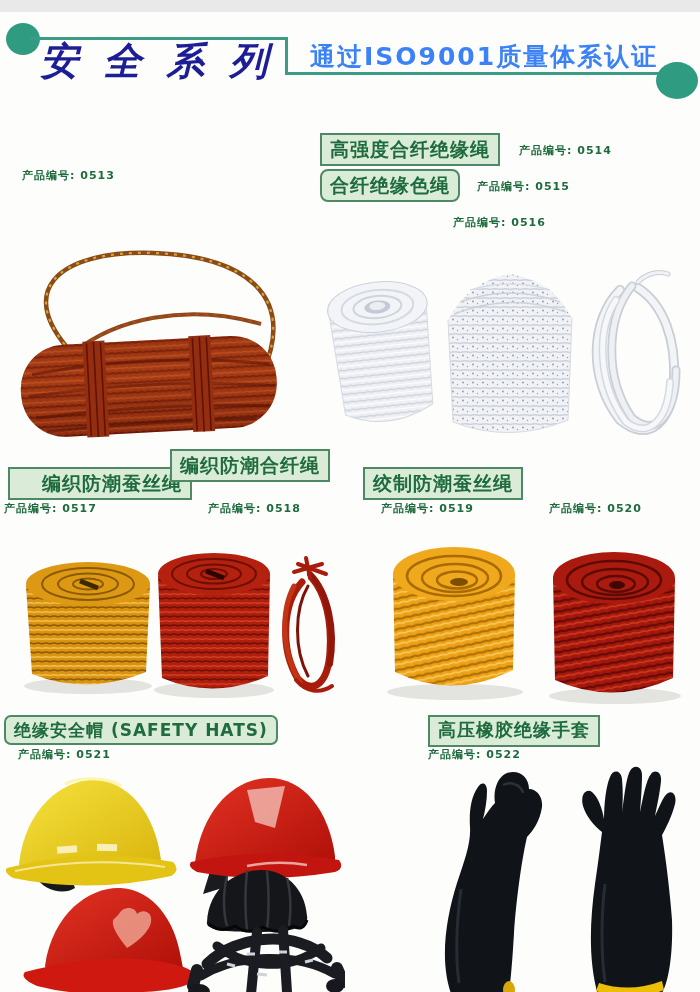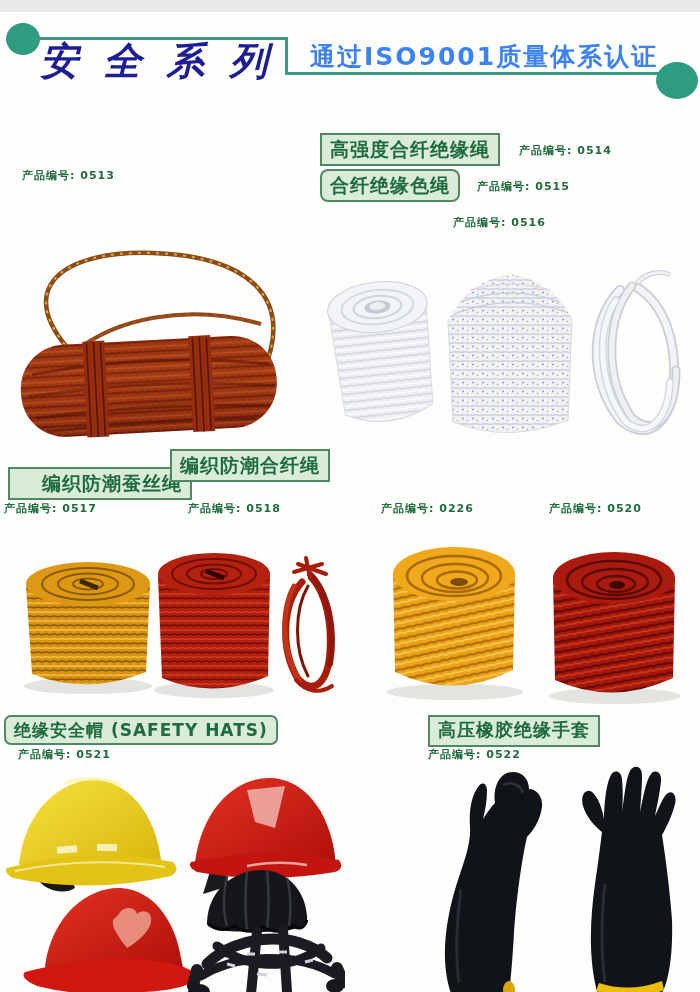--- a/index.html
+++ b/index.html
@@ -19,21 +19,21 @@
 
   
   .plabel{position:absolute;display:inline-block;background:#daecd8;border:2px solid #4d8a63;color:#1e6b3d;font-weight:bold;font-size:19px;line-height:1.2;padding:3px 8px;white-space:nowrap;letter-spacing:1px;}
   .pcode{position:absolute;color:#1e6b3d;font-weight:bold;font-size:11px;white-space:nowrap;letter-spacing:1px;}
 
   .n0513{left:8px;top:121px;}   .c0513{left:22px;top:156px;}
   .n0514{left:320px;top:121px;} .c0514{left:519px;top:131px;}
   .n0515{left:320px;top:157px;border-radius:8px;} .c0515{left:477px;top:167px;}
   .n0516{left:320px;top:193px;} .c0516{left:453px;top:203px;}
   .n0517{left:8px;top:455px;padding-left:32px;}   .c0517{left:4px;top:489px;}
-  .n0518{left:170px;top:437px;text-align:right;} .c0518{left:188px;top:489px;}
+  .n0518{left:170px;top:437px;text-align:right;} .c0518{left:208px;top:489px;}
   .n0519{left:363px;top:455px;} .c0519{left:381px;top:489px;}
   .n0520{left:526px;top:455px;} .c0520{left:549px;top:489px;}
   .n0521{left:4px;top:703px;font-size:17px;border-radius:7px;}  .c0521{left:18px;top:735px;}
   .n0522{left:428px;top:703px;font-size:18px;font-family:Liberation Serif, serif;} .c0522{left:428px;top:735px;text-align:right;}
 
   .fig{position:absolute;}
   .fig-fire{left:5px;top:228px;width:300px;height:215px;}
   .fig-white{left:320px;top:248px;width:378px;height:190px;}
   .fig-braid{left:10px;top:522px;width:330px;height:168px;}
   .fig-twist{left:365px;top:520px;width:330px;height:172px;}
@@ -64,21 +64,22 @@
   <div class="pcode c0515">产品编号: 0515</div>
 
   <div class="pcode c0516">产品编号: 0516</div>
 
   <div class="plabel n0517">编织防潮蚕丝绳</div>
   <div class="pcode c0517">产品编号: 0517</div>
 
   <div class="plabel n0518">编织防潮合纤绳</div>
   <div class="pcode c0518">产品编号: 0518</div>
 
-  <div class="pcode c0519">产品编号: 0226</div>
+  <div class="plabel n0519">绞制防潮蚕丝绳</div>
+  <div class="pcode c0519">产品编号: 0519</div>
 
   <div class="pcode c0520">产品编号: 0520</div>
 
   <div class="plabel n0521">绝缘安全帽 (SAFETY HATS)</div>
   <div class="pcode c0521">产品编号: 0521</div>
 
   <div class="plabel n0522">高压橡胶绝缘手套</div>
   <div class="pcode c0522">产品编号: 0522</div>
 
   <svg class="fig fig-fire" viewBox="0 0 300 215">

